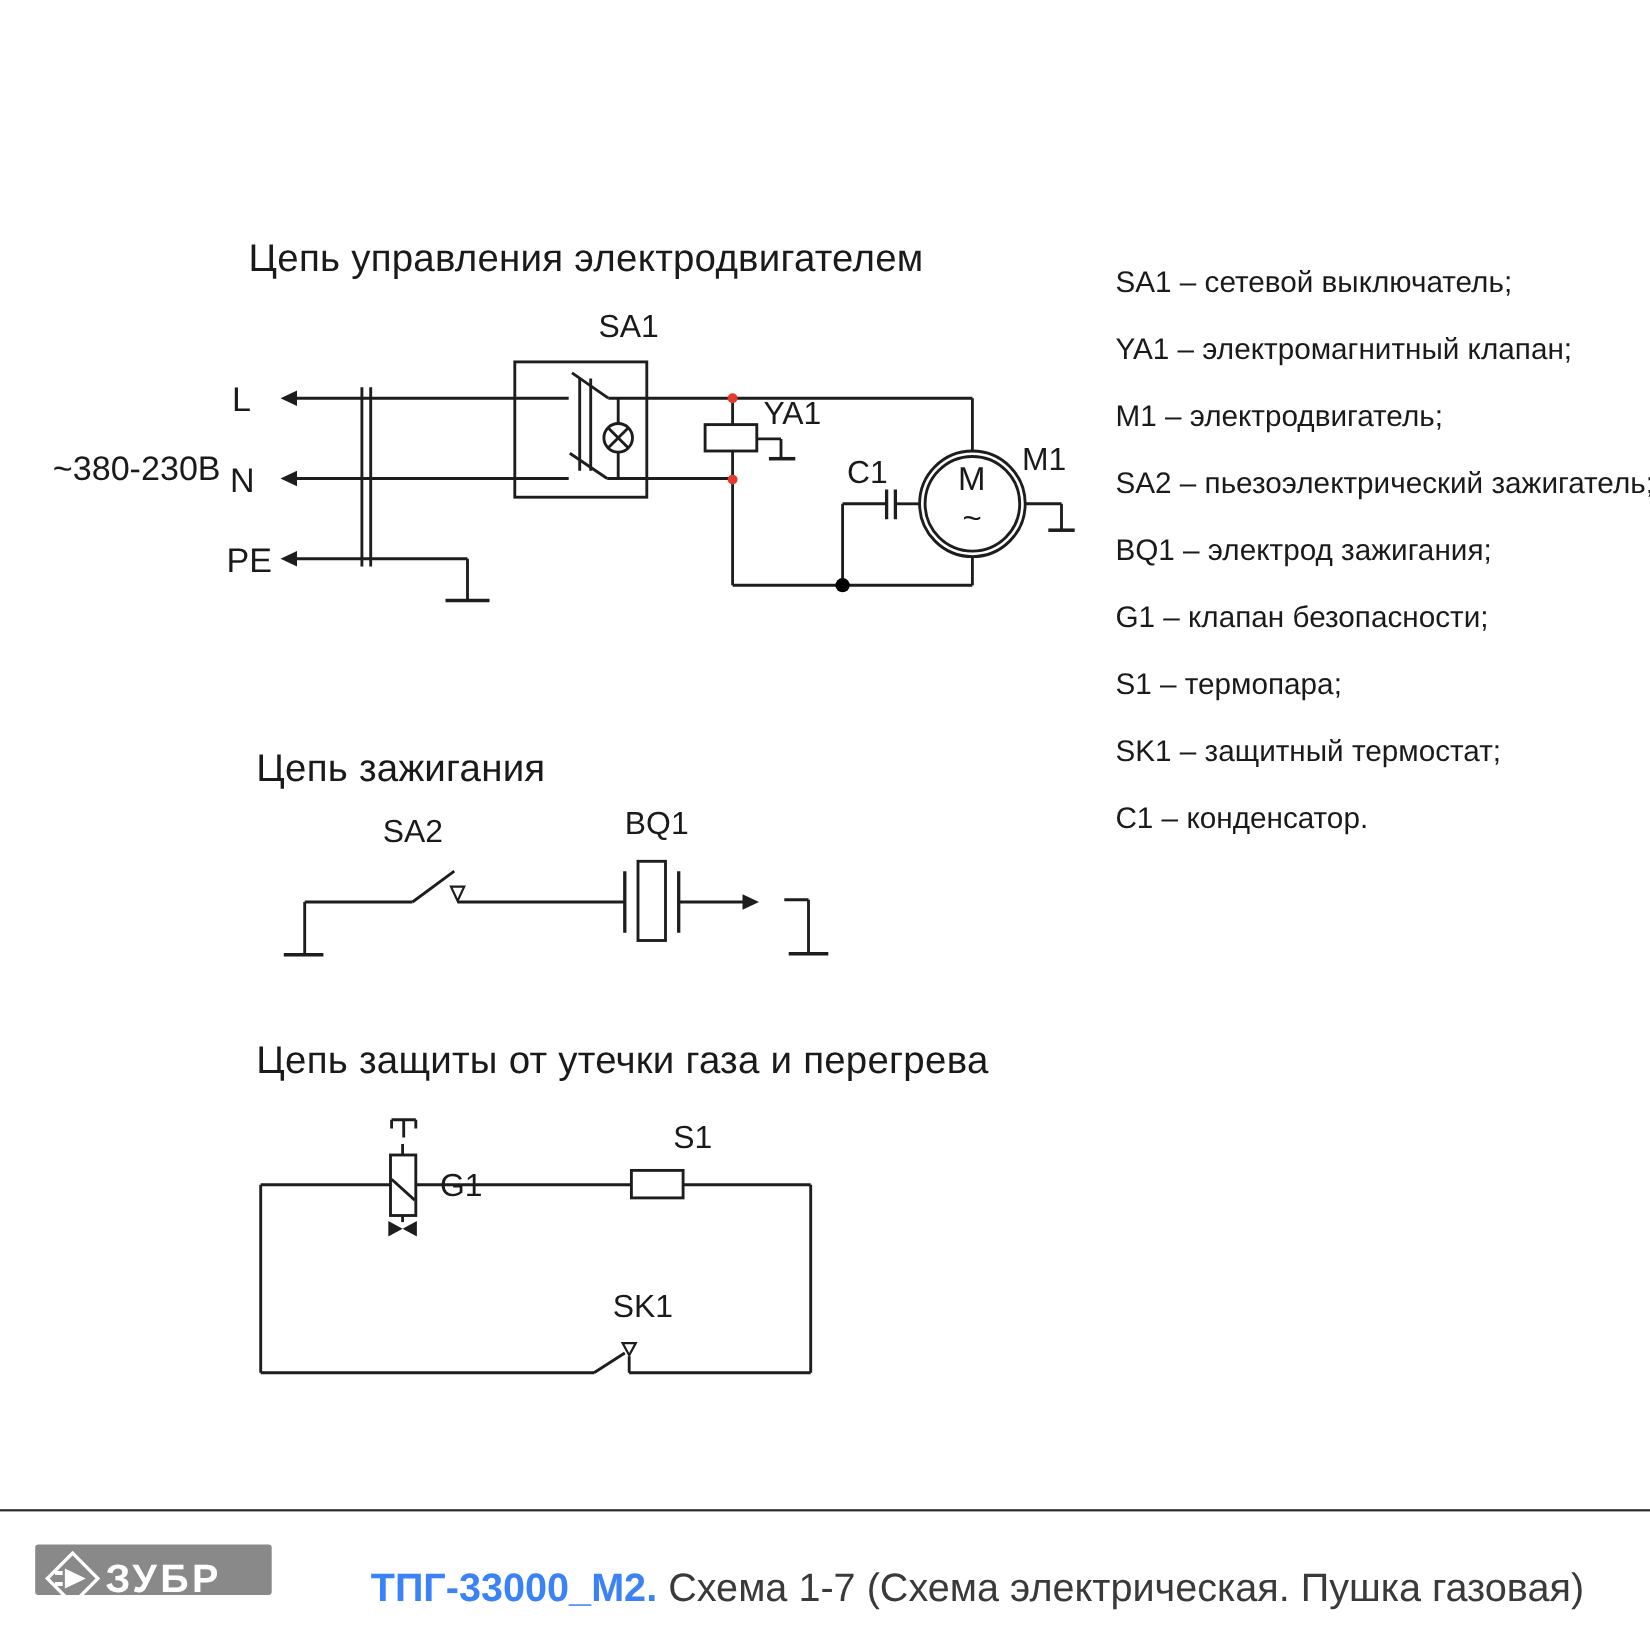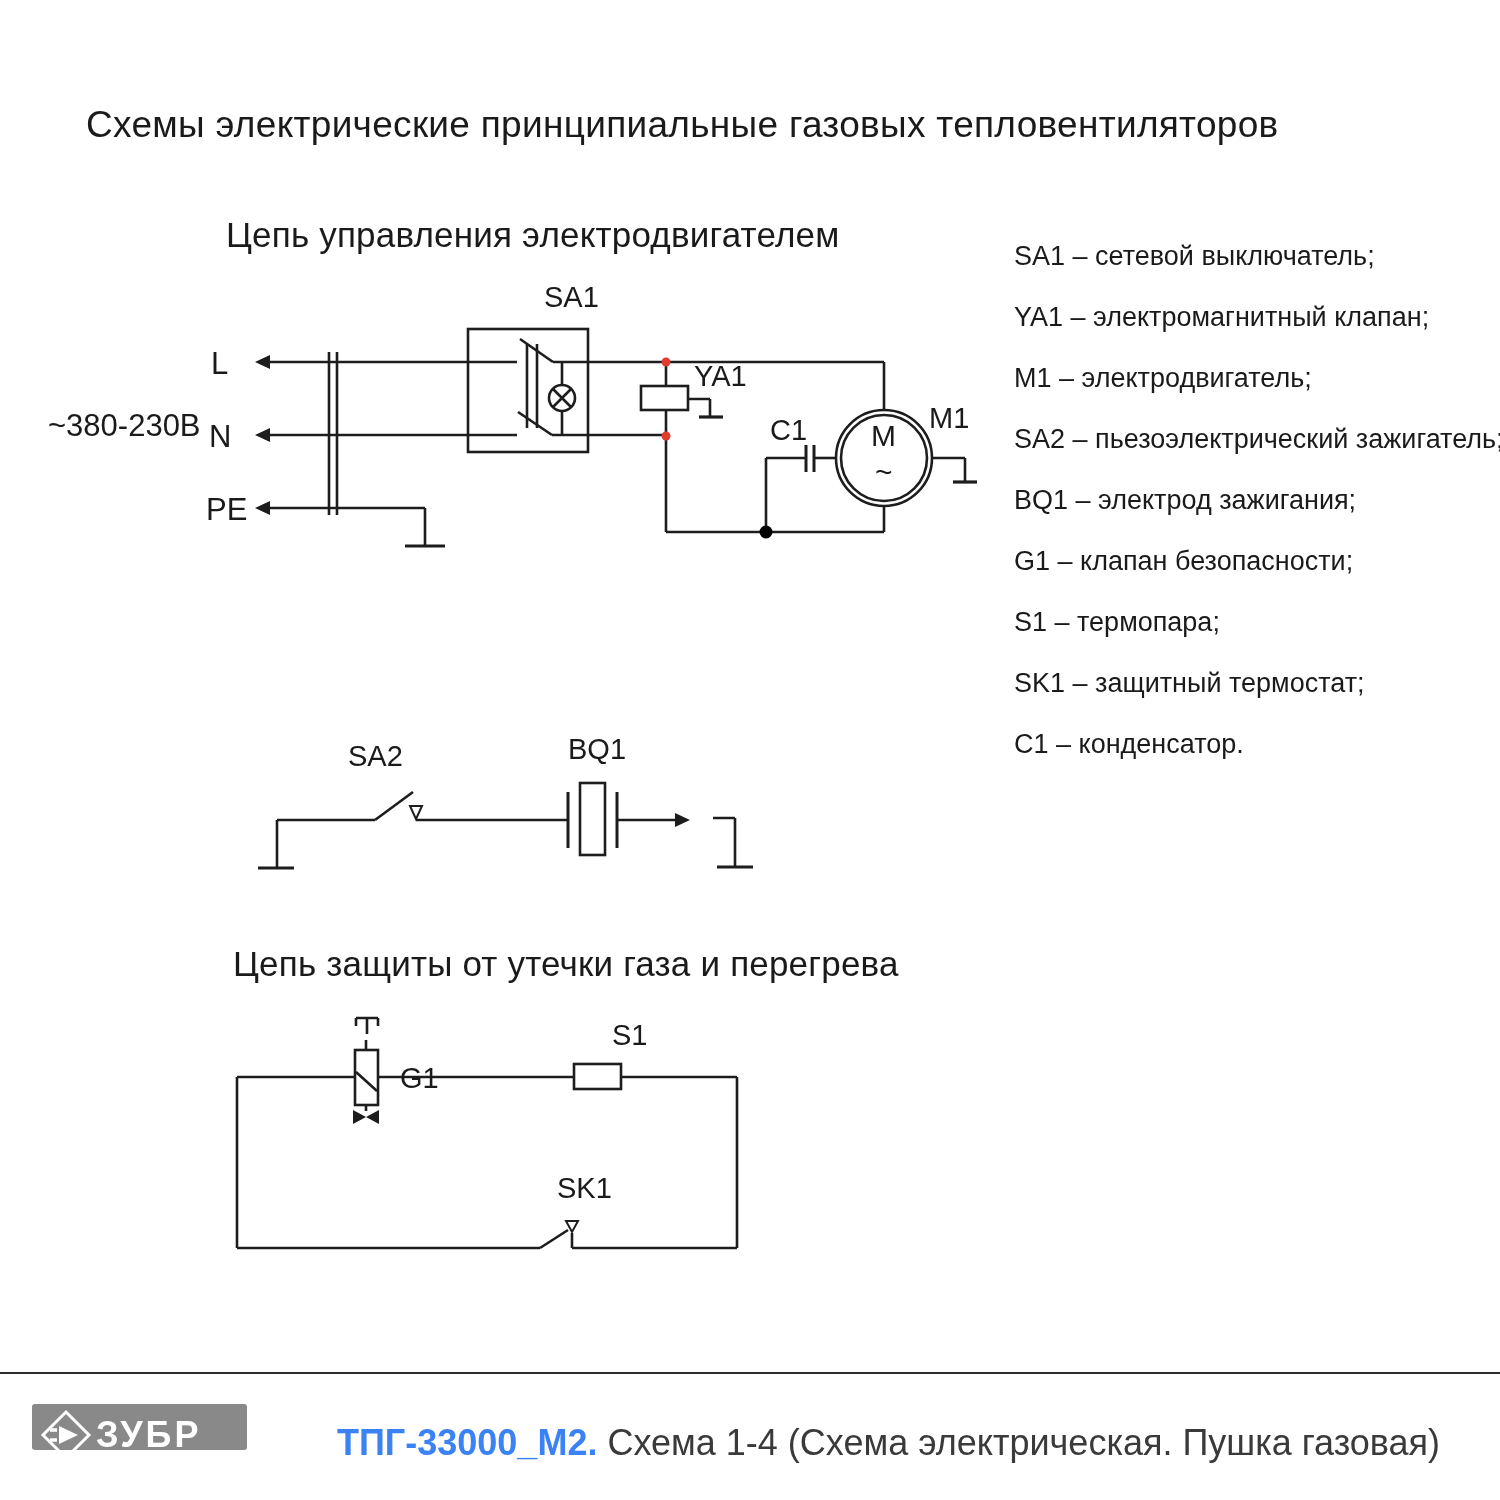--- a/index.html
+++ b/index.html
@@ -114,34 +114,34 @@
       <rect x="574" y="1064" width="47" height="25"></rect>
     </g>
 
     <g>
       <path d="M540,1248 L568,1230"></path>
       <polygon points="566,1221 578,1221 572,1232" fill="#ffffff" stroke="#1d1d1d" stroke-width="2"></polygon>
       <path d="M572,1233 V1248"></path>
     </g>
   </svg>
 
-  <div class="lbl title" style="left:86px;top:104px;">Схемы электрические принципиальные газовых тепловентиляторов</div>
 
   <div class="lbl heading" style="left:226px;top:215px;">Цепь управления электродвигателем</div>
   <div class="lbl term" style="left:48px;top:408px;">~380-230В</div>
   <div class="lbl term" style="left:211px;top:346px;">L</div>
   <div class="lbl term" style="left:209px;top:419px;">N</div>
   <div class="lbl term" style="left:206px;top:492px;">PE</div>
   <div class="lbl ref" style="left:544px;top:281px;">SA1</div>
   <div class="lbl ref" style="left:694px;top:360px;">YA1</div>
   <div class="lbl ref" style="left:770px;top:414px;">C1</div>
   <div class="lbl ref" style="left:929px;top:402px;">M1</div>
   <div class="lbl motor-letter" style="left:871px;top:419px;">M</div>
   <div class="lbl motor-letter" style="left:875px;top:455px;">~</div>
 
+  <div class="lbl heading" style="left:233px;top:679px;">Цепь зажигания</div>
   <div class="lbl ref" style="left:348px;top:740px;">SA2</div>
   <div class="lbl ref" style="left:568px;top:733px;">BQ1</div>
 
   <div class="lbl heading" style="left:233px;top:944px;">Цепь защиты от утечки газа и перегрева</div>
   <div class="lbl ref" style="left:400px;top:1062px;">G1</div>
   <div class="lbl ref" style="left:612px;top:1019px;">S1</div>
   <div class="lbl ref" style="left:557px;top:1172px;">SK1</div>
 
   <div id="legend">
     <div class="legend-item">SA1 – сетевой выключатель;</div>
@@ -161,16 +161,16 @@
     <svg width="52" height="52" style="position:absolute;left:8px;top:5px;">
       <polygon points="26,3 49,26 26,49 3,26" fill="none" stroke="#ffffff" stroke-width="3"></polygon>
       <polygon points="19,17 38,26 19,35" fill="#ffffff" stroke="none"></polygon>
       <path d="M10,21 H17 M10,31 H17" stroke="#ffffff" stroke-width="3.5"></path>
     </svg>
     <div class="brand">ЗУБР</div>
   </div>
 
   <div class="footer-text">
     <span class="footer-model">ТПГ-33000_М2.</span>
-    <span class="footer-caption">Схема 1-4 (Схема электрическая. Пушка газовая)</span>
+    <span class="footer-caption">Схема 1-7 (Схема электрическая. Пушка газовая)</span>
   </div>
 
 </div>
 
 </body></html>

